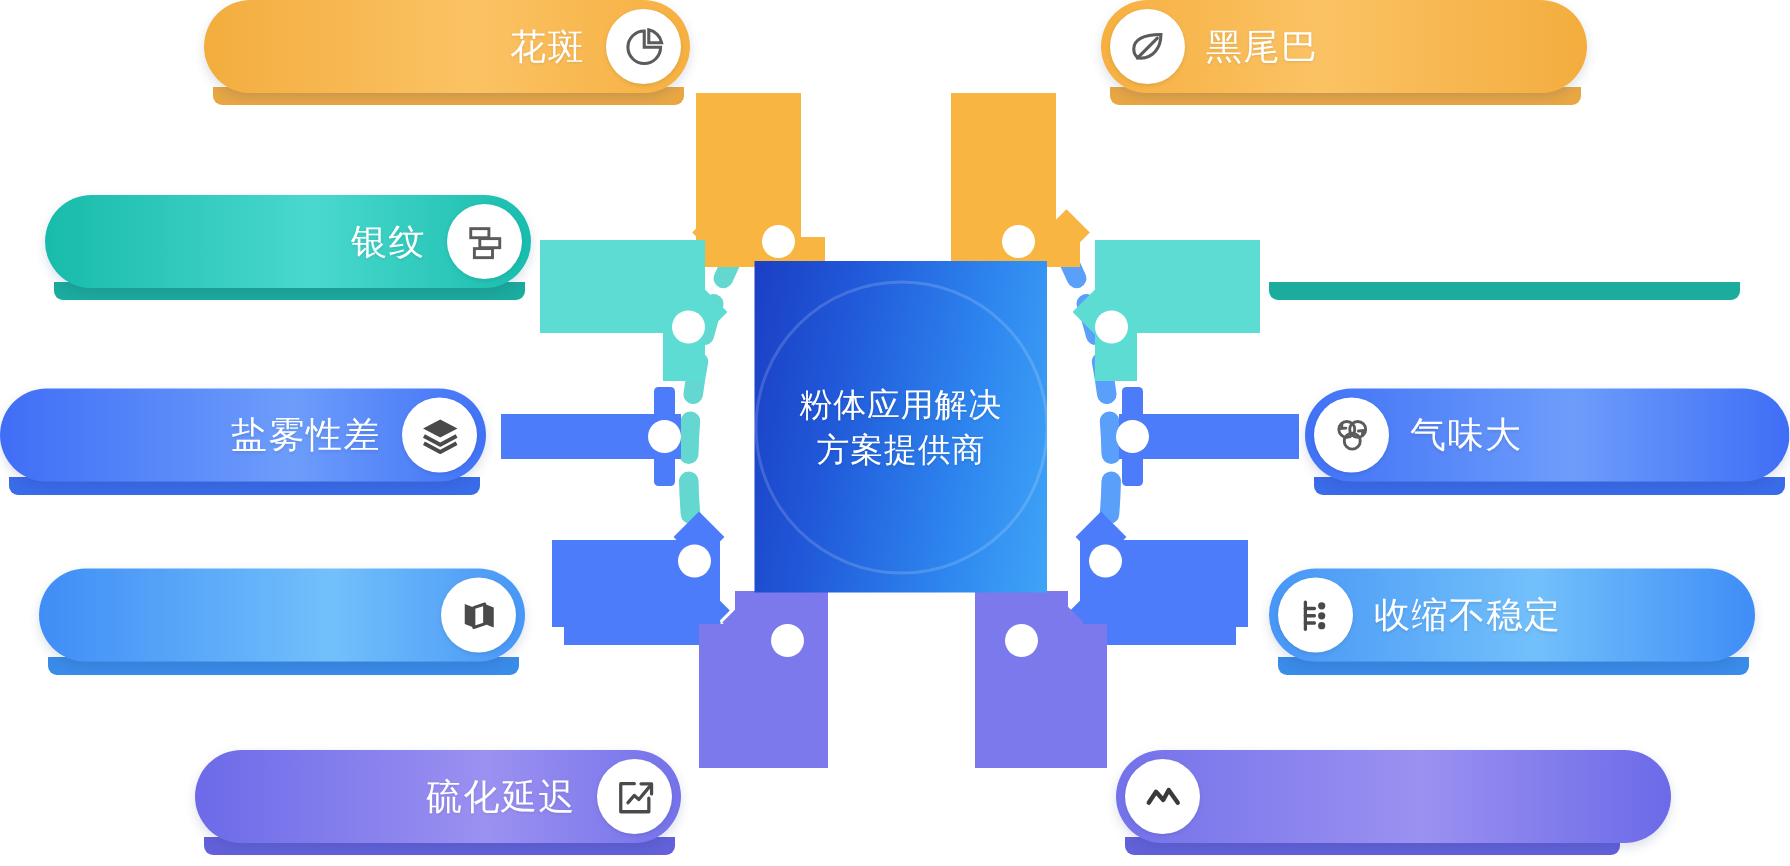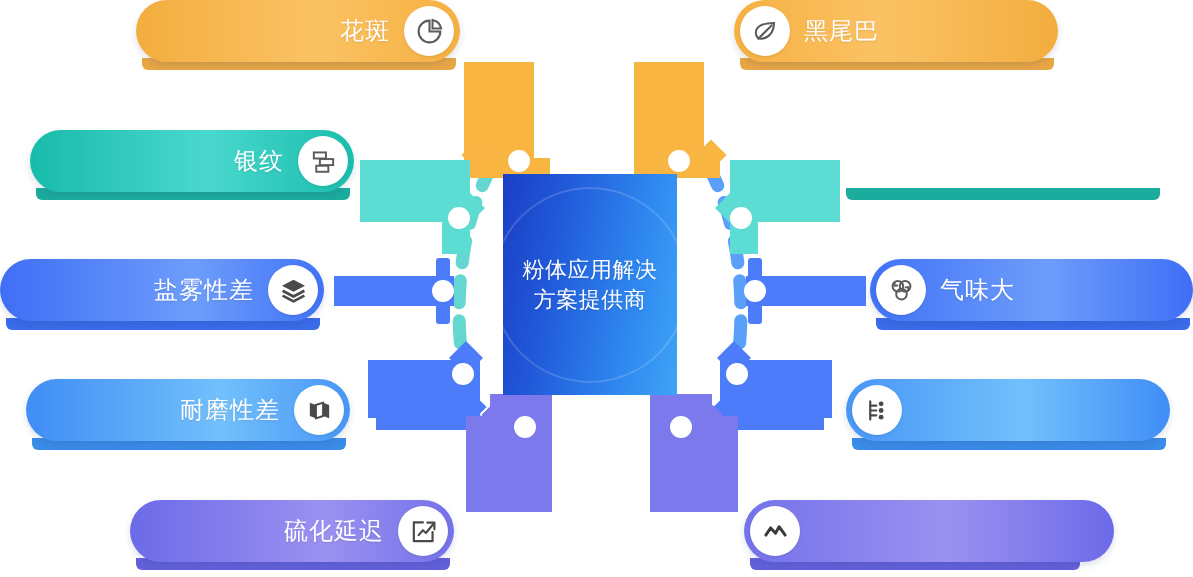--- a/index.html
+++ b/index.html
@@ -5,21 +5,21 @@
 <style>
   html,body{margin:0;padding:0;background:#ffffff;}
   body{
     font-family:"Liberation Sans","DejaVu Sans",sans-serif;
     width:1193px;height:577px;overflow:hidden;
   }
   #stage{position:relative;width:1193px;height:577px;background:#fff;}
 
   
   .center-node{
-    position:absolute;left:503px;top:174px;width:174px;height:221px;
+    position:absolute;left:503px;top:174px;width:195px;height:221px;
     background:linear-gradient(100deg,#1b3fc4 0%,#2057d8 28%,#2e86ef 70%,#3fa4f7 100%);
     display:flex;align-items:center;justify-content:center;
     z-index:6;
   }
   .center-node .ring{
     position:absolute;left:50%;top:50%;transform:translate(-50%,-50%);
     width:196px;height:196px;border-radius:50%;
     border:2px solid rgba(255,255,255,.16);
     box-sizing:border-box;pointer-events:none;
   }
@@ -211,21 +211,20 @@
           <circle cx="12" cy="15" r="4.4"></circle>
         <path d="M6.3 5.6l-.2 2.4 2.4-.2" stroke-linecap="round"></path>
         <path d="M17.6 11.6l.2-2.4-2.4.2" stroke-linecap="round"></path>
       </svg>
     </span>
     <span class="ptext">气味大</span>
   </div>
 
   <div class="slab" style="left:32px;top:438px;width:314px;height:12px;background:#2f86e8;border-radius:0 0 6px 6px;"></div>
   <div class="pill left" style="left:26px;top:379px;width:324px;background:linear-gradient(90deg,#3f8df6 0%,#72c0fb 60%,#4896f6 100%);">
-    <span class="ptext">耐磨性差</span>
     <span class="badge">
       <svg viewBox="0 0 24 24" width="29" height="29" fill="none" stroke="#4a4a4a" stroke-width="1.7" stroke-linejoin="round">
         <path d="M4 5.5l5 2v11l-5-2v-11z" fill="#4a4a4a" stroke="none"></path>
         <path d="M9 7.5l6-2v11l-6 2v-11z"></path>
         <path d="M15 5.5l5 2v11l-5-2v-11z" fill="#4a4a4a" stroke="none"></path>
       </svg>
     </span>
   </div>
 
   <div class="slab" style="left:852px;top:438px;width:314px;height:12px;background:#2f86e8;border-radius:0 0 6px 6px;"></div>
@@ -234,20 +233,21 @@
       <svg viewBox="0 0 24 24" width="29" height="29" fill="none" stroke="#4a4a4a" stroke-width="1.8" stroke-linecap="round">
         <path d="M6 4.5v15"></path>
           <path d="M6 8h5"></path>
           <path d="M6 12h5"></path>
           <path d="M6 16h5"></path>
         <circle cx="15" cy="6.5" r="2" fill="#4a4a4a" stroke="none"></circle>
         <circle cx="15" cy="12" r="2" fill="#4a4a4a" stroke="none"></circle>
         <circle cx="15" cy="17.5" r="2" fill="#4a4a4a" stroke="none"></circle>
       </svg>
     </span>
+    <span class="ptext">收缩不稳定</span>
   </div>
 
   <div class="slab" style="left:136px;top:558px;width:314px;height:12px;background:#5b58d8;border-radius:0 0 6px 6px;"></div>
   <div class="pill left" style="left:130px;top:500px;width:324px;background:linear-gradient(90deg,#6c6ae8 0%,#9b91f1 60%,#7472ea 100%);">
     <span class="ptext">硫化延迟</span>
     <span class="badge">
       <svg viewBox="0 0 24 24" width="29" height="29" fill="none" stroke="#4a4a4a" stroke-width="1.8" stroke-linecap="round" stroke-linejoin="round">
         <path d="M19.5 12.5V20H4V4.5h7.5"></path>
         <path d="M8 15l3.5-4 2.5 2.2L20 6"></path>
         <path d="M15.2 4.6H21v5.6"></path>

